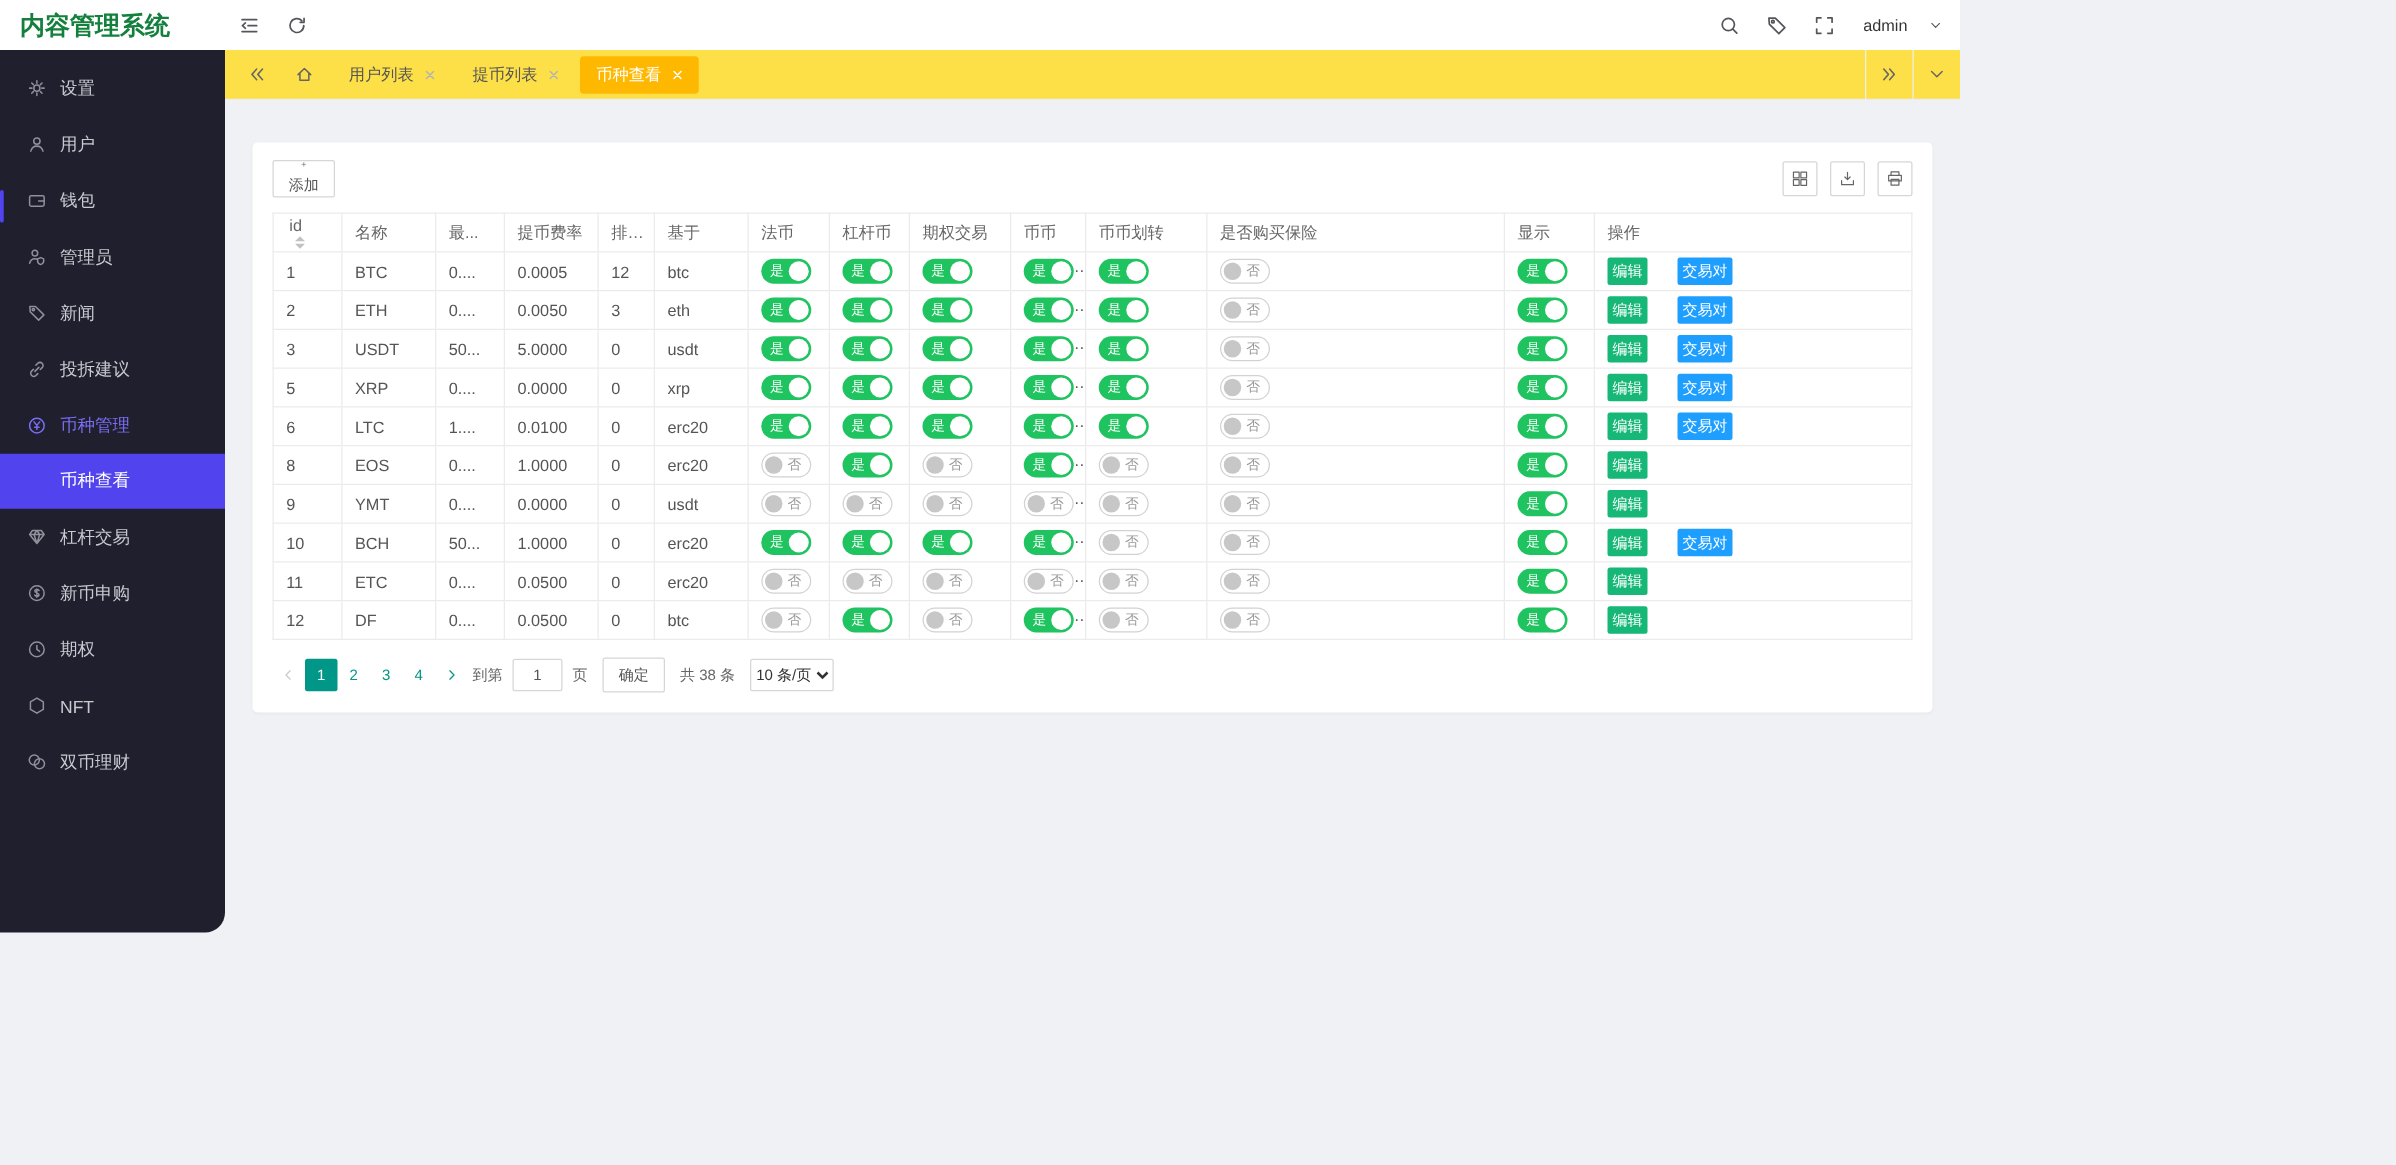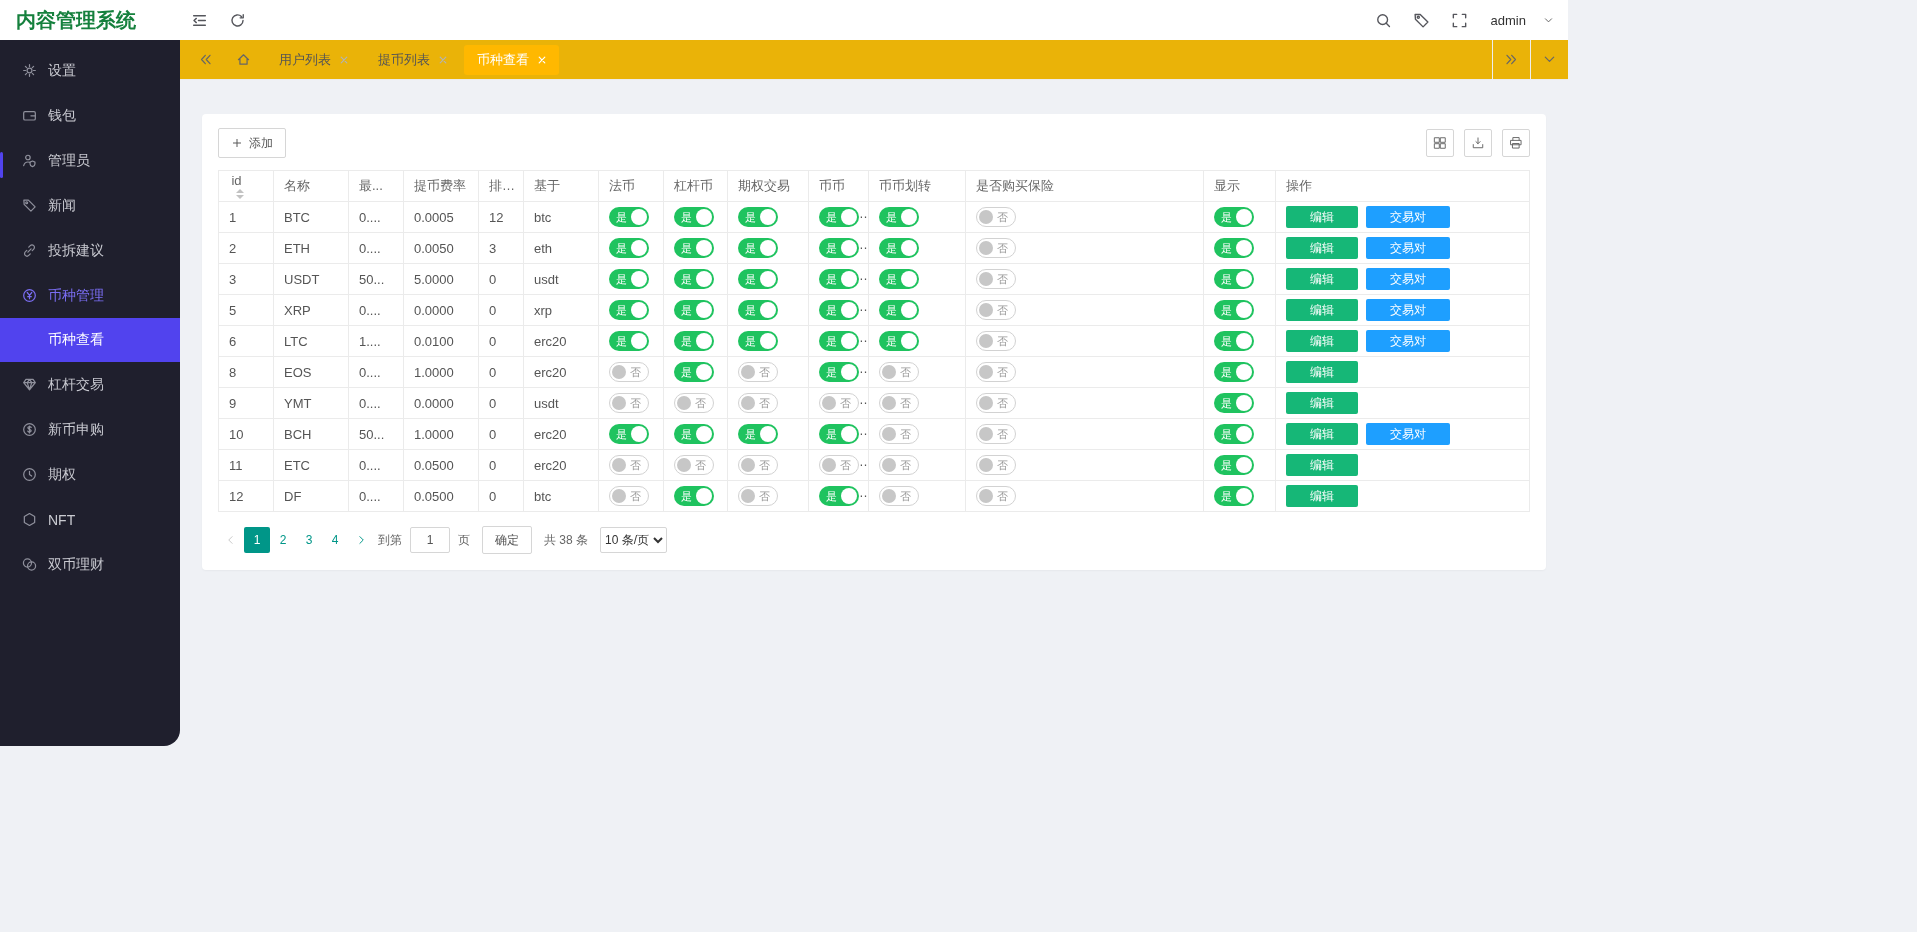--- a/index.html
+++ b/index.html
@@ -36,21 +36,21 @@
   .menu-item .icon { width:15px; height:15px; color:#8f909c; flex:0 0 15px; }
   .menu-item.open { color:#7a6df2; }
   .menu-item.open .icon { color:#7a6df2; }
   .submenu-item { height:44px; display:flex; align-items:center; padding-left:48px;
                   color:#c9cad1; font-size:14px; cursor:pointer; }
   .submenu-item.active { background:#5143ee; color:#fff; }
   .side-scroll-indicator { position:absolute; left:0; top:112px; width:3px; height:26px;
                            background:#5143ee; border-radius:2px; }
 
   
-  .tabbar { height:40px; background:#eab308; border-bottom:1px solid #ececec;
+  .tabbar { height:40px; background:#fde047; border-bottom:1px solid #ececec;
             display:flex; align-items:center; padding-left:6px; }
   .tab-ctrl { width:38px; height:40px; border:none; background:none; color:#666;
               display:inline-flex; align-items:center; justify-content:center; cursor:pointer; padding:0; }
   .tab-ctrl svg { width:15px; height:15px; }
   .tabs { display:flex; align-items:center; gap:4px; margin-left:4px; }
   .tab { display:inline-flex; align-items:center; gap:9px; height:40px; padding:0 13px;
          font-size:13px; color:#555; cursor:pointer; }
   .tab .close-icon { color:#b3b3b3; display:inline-flex; }
   .tab .close-icon svg { width:8px; height:8px; stroke-width:1.2; }
   .tab.active { height:30px; background:#ffb800; color:#fff; border-radius:3px; }
@@ -58,21 +58,21 @@
   .tab-right { margin-left:auto; display:flex; }
   .tab-ctrl.bordered { border-left:1px solid #eee; }
 
   
   .content { padding:34px 22px 0; }
   .card { background:#fff; border-radius:4px; padding:14px 16px 16px;
           box-shadow:0 1px 2px rgba(0,0,0,.04); }
   .toolbar { display:flex; align-items:center; margin-bottom:12px; }
   .add-btn { display:inline-flex; align-items:center; gap:6px; height:30px; padding:0 12px;
              background:#fff; border:1px solid #d6d6d6; border-radius:2px; font-size:12px;
-             color:#555; cursor:pointer; }
+             color:#555; cursor:pointer;flex-direction:column; }
   .add-btn svg { width:12px; height:12px; }
   .toolbar-right { margin-left:auto; display:flex; gap:10px; }
   .tool-btn { width:28px; height:28px; border:1px solid #d6d6d6; border-radius:2px; background:#fff;
               color:#666; display:inline-flex; align-items:center; justify-content:center; cursor:pointer; }
   .tool-btn svg { width:14px; height:14px; stroke-width:1.1; }
 
   
   table.grid { width:100%; border-collapse:collapse; table-layout:fixed; font-size:13px; color:#555; }
   .grid th, .grid td { border:1px solid #ebebeb; padding:0 10px; height:31px; text-align:left;
                        font-weight:normal; overflow:hidden; white-space:nowrap; text-overflow:ellipsis; }
@@ -89,22 +89,22 @@
             font-size:11px; vertical-align:middle; cursor:pointer; }
   .switch.on { background:#1fc35f; }
   .switch.on .sw-text { position:absolute; left:7px; top:0; line-height:20px; color:#fff; }
   .switch.on .sw-knob { position:absolute; right:2px; top:2px; width:16px; height:16px;
                         border-radius:50%; background:#fff; }
   .switch.off { background:#fff; border:1px solid #d2d2d2; }
   .switch.off .sw-text { position:absolute; right:7px; top:0; line-height:18px; color:#999; }
   .switch.off .sw-knob { position:absolute; left:2px; top:2px; width:14px; height:14px;
                          border-radius:50%; background:#c7c7c7; }
 
-  .btn-edit, .btn-pair { border:none; border-radius:2px; height:22px; padding:0 24px; font-size:12px;
-                         color:#fff; cursor:pointer; margin-right:8px; }
+  .btn-edit, .btn-pair { border:none; border-radius:2px; height:22px; padding:0 4px; font-size:12px;
+                         color:#fff; cursor:pointer; margin-right:24px; }
   .btn-edit { background:#16b777; }
   .btn-pair { background:#1e9fff; }
 
   
   .pagination { display:flex; align-items:center; margin-top:14px; font-size:12px; color:#666; }
   .pg-btn { width:26px; height:26px; display:inline-flex; align-items:center; justify-content:center; }
   .pg-btn svg { width:12px; height:12px; }
   .pg-btn.prev { color:#c9c9c9; cursor:default; }
   .pg-btn.next { color:#009688; cursor:pointer; }
   .pg-page { min-width:26px; height:26px; padding:0 4px; display:inline-flex; align-items:center;
@@ -165,20 +165,27 @@
   <div class="body-row">
     <aside class="sidebar">
       <div class="side-scroll-indicator"></div>
       <nav id="menu">
           <div class="menu-item">
             <svg class="icon" viewBox="0 0 16 16">
               <circle cx="8" cy="8" r="2.6"></circle>
               <path d="M8 1.8v2M8 12.2v2M1.8 8h2M12.2 8h2M3.6 3.6l1.4 1.4M11 11l1.4 1.4M12.4 3.6L11 5M5 11l-1.4 1.4"></path>
             </svg>
             <span class="menu-label">设置</span>
+          </div>
+          <div class="menu-item">
+            <svg class="icon" viewBox="0 0 16 16">
+              <circle cx="8" cy="5.2" r="2.7"></circle>
+              <path d="M2.8 13.8c.8-2.9 2.7-4.3 5.2-4.3s4.4 1.4 5.2 4.3"></path>
+            </svg>
+            <span class="menu-label">用户</span>
           </div>
           <div class="menu-item">
             <svg class="icon" viewBox="0 0 16 16">
               <rect x="1.8" y="3.8" width="12.4" height="9" rx="1.4"></rect>
               <path d="M9.5 8.3h4.7"></path>
             </svg>
             <span class="menu-label">钱包</span>
           </div>
           <div class="menu-item">
             <svg class="icon" viewBox="0 0 16 16">

